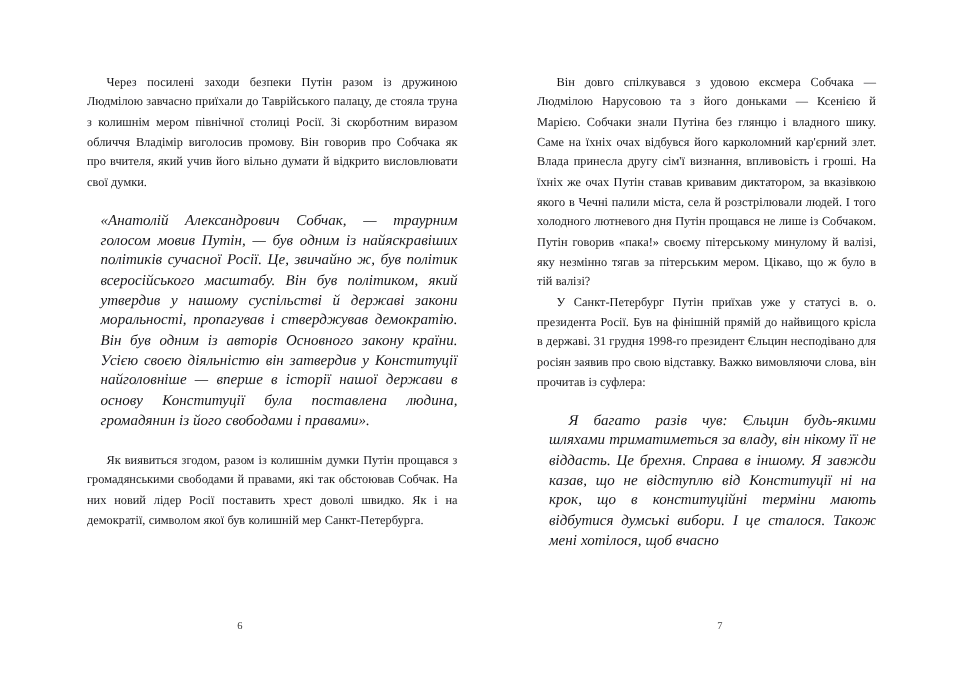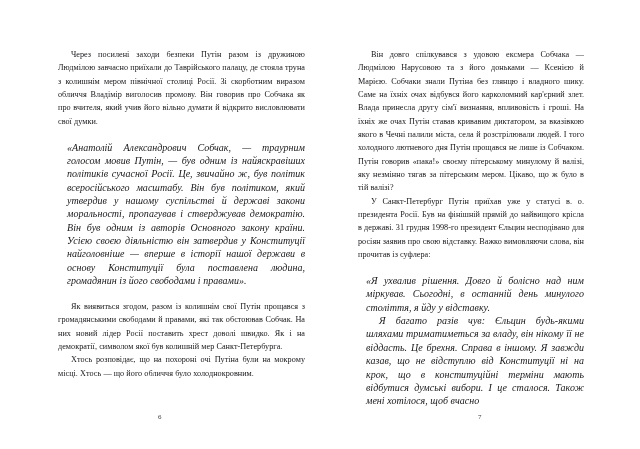--- a/index.html
+++ b/index.html
@@ -82,31 +82,29 @@
 <body>
 
 <div class="book-spread">
 
   <div class="page page-left">
     <div class="text-block">
       <p>Через посилені заходи безпеки Путін разом із дружиною Людмілою завчасно приїхали до Таврійського палацу, де стояла труна з колишнім мером північної столиці Росії. Зі скорботним виразом обличчя Владімір виголосив промову. Він говорив про Собчака як про вчителя, який учив його вільно думати й відкрито висловлювати свої думки.</p>
       <div class="quote">
         <p>«Анатолій Александрович Собчак, — траурним голосом мовив Путін, — був одним із найяскравіших політиків сучасної Росії. Це, звичайно ж, був політик всеросійського масштабу. Він був політиком, який утвердив у нашому суспільстві й державі закони моральності, пропагував і стверджував демократію. Він був одним із авторів Основного закону країни. Усією своєю діяльністю він затвердив у Конституції найголовніше — вперше в історії нашої держави в основу Конституції була поставлена людина, громадянин із його свободами і правами».</p>
       </div>
-      <p class="gap-after-quote">Як виявиться згодом, разом із колишнім свої Путін прощався з громадянськими свободами й правами, які так обстоював Собчак. На них новий лідер Росії поставить хрест доволі швидко. Як і на демократії, символом якої був колишній мер Санкт-Петербурга.</p>
-      <p>Хтось розповідає, що на похороні очі Путіна були на мокрому місці. Хтось — що його обличчя було холоднокровним.</p>
+      <p class="gap-after-quote">Як виявиться згодом, разом із колишнім думки Путін прощався з громадянськими свободами й правами, які так обстоював Собчак. На них новий лідер Росії поставить хрест доволі швидко. Як і на демократії, символом якої був колишній мер Санкт-Петербурга.</p>
     </div>
     <div class="folio">6</div>
   </div>
 
   <div class="page page-right">
     <div class="text-block">
       <p>Він довго спілкувався з удовою ексмера Собчака — Людмілою Нарусовою та з його доньками — Ксенією й Марією. Собчаки знали Путіна без глянцю і владного шику. Саме на їхніх очах відбувся його карколомний кар'єрний злет. Влада принесла другу сім'ї визнання, впливовість і гроші. На їхніх же очах Путін ставав кривавим диктатором, за вказівкою якого в Чечні палили міста, села й розстрілювали людей. І того холодного лютневого дня Путін прощався не лише із Собчаком. Путін говорив «пака!» своєму пітерському минулому й валізі, яку незмінно тягав за пітерським мером. Цікаво, що ж було в тій валізі?</p>
       <p>У Санкт-Петербург Путін приїхав уже у статусі в. о. президента Росії. Був на фінішній прямій до найвищого крісла в державі. 31 грудня 1998-го президент Єльцин несподівано для росіян заявив про свою відставку. Важко вимовляючи слова, він прочитав із суфлера:</p>
       <div class="quote">
-        <p>«Я ухвалив рішення. Довго й болісно над ним міркував. Сьогодні, в останній день минулого століття, я йду у відставку.</p>
         <p class="ind">Я багато разів чув: Єльцин будь-якими шляхами триматиметься за владу, він нікому її не віддасть. Це брехня. Справа в іншому. Я завжди казав, що не відступлю від Конституції ні на крок, що в конституційні терміни мають відбутися думські вибори. І це сталося. Також мені хотілося, щоб вчасно</p>
       </div>
     </div>
     <div class="folio">7</div>
   </div>
 
 </div>
 
 </body></html>

